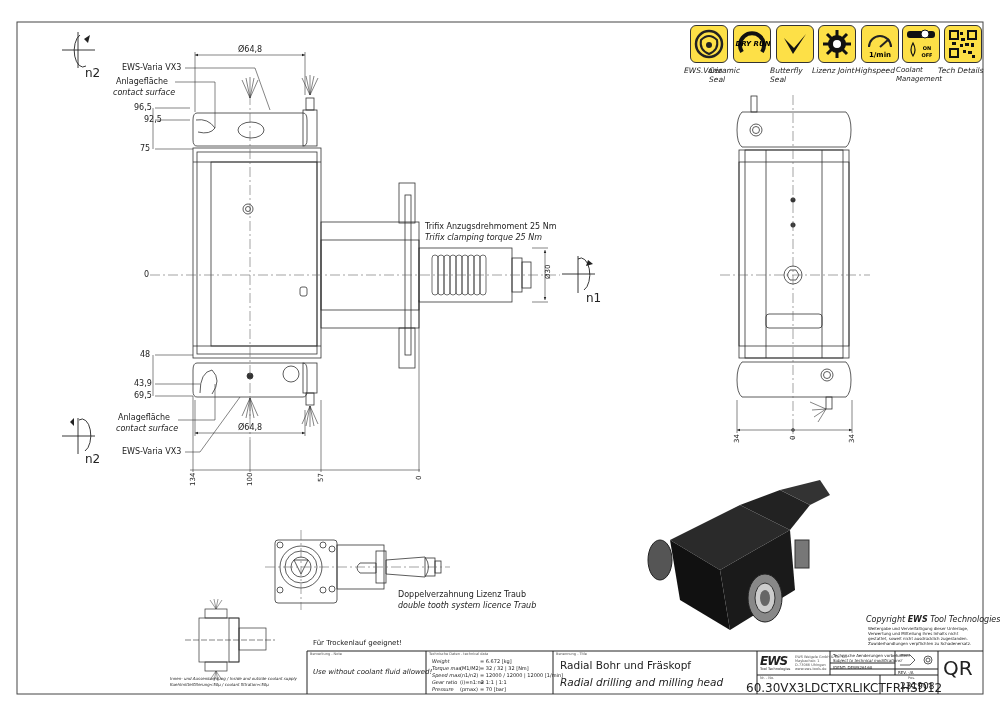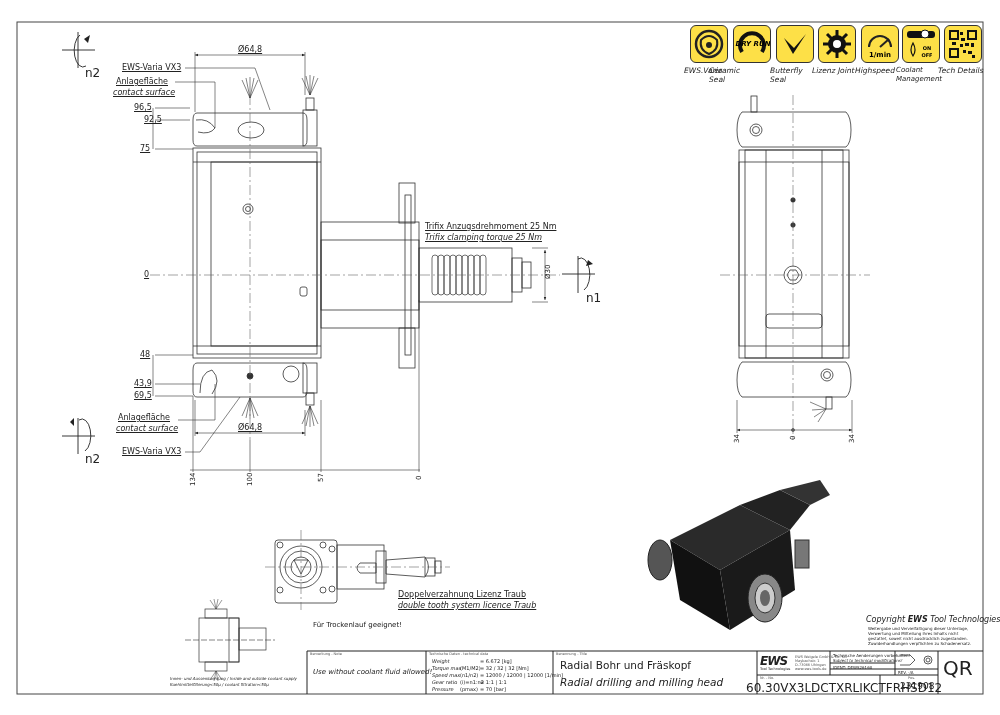--- a/index.html
+++ b/index.html
@@ -1,19 +1,19 @@
 <!DOCTYPE html>
 <html><head>
 <meta charset="utf-8">
 <style>
   html,body{margin:0;padding:0;background:#fff;}
   body{width:1000px;height:715px;position:relative;overflow:hidden;font-family:"DejaVu Sans",sans-serif;color:#222;}
   #sheet{position:absolute;left:0;top:0;width:1000px;height:715px;}
   .t{position:absolute;white-space:nowrap;color:#222;}
-  .f8{font-size:8px;text-decoration:underline;} .f7{font-size:7px;} .f5{font-size:5px;} .f4{font-size:4px;}
+  .f8{font-size:8px;} .f7{font-size:7px;} .f5{font-size:5px;} .f4{font-size:4px;}
   .it{font-style:italic;}
   .icon-box{position:absolute;top:25px;width:36px;height:36px;border:1.2px solid #333;border-radius:6px;background:#fde047;}
   .icon-label{position:absolute;top:66px;width:48px;text-align:left;font-size:7.5px;font-style:italic;line-height:9px;color:#222;}
   .tiny{font-size:3.5px;color:#555;position:absolute;}
 </style>
 </head>
 <body>
 
 <div id="sheet">
 
@@ -359,21 +359,21 @@
   <div class="t f4 it" style="left:170px;top:682px;">Kuehlmittelfilterung&lt;50µ / coolant filtration&lt;50µ</div>
 
   <div class="t it" style="left:866px;top:615px;font-size:8px;"><span>Copyright </span><b>EWS</b><span> Tool Technologies</span></div>
   <div class="t f4" style="left:868px;top:626px;">Weitergabe und Vervielfältigung dieser Unterlage,</div>
   <div class="t f4" style="left:868px;top:631px;">Verwertung und Mitteilung ihres Inhalts nicht</div>
   <div class="t f4" style="left:868px;top:636px;">gestattet, soweit nicht ausdrücklich zugestanden.</div>
   <div class="t f4" style="left:868px;top:641px;">Zuwiderhandlungen verpflichten zu Schadenersatz.</div>
 
   <div>
     <div class="tiny" style="left:310px;top:652px;">Bemerkung - Note</div>
-    <div class="t f7" style="left:313px;top:621px;">Für Trockenlauf geeignet!</div>
+    <div class="t f7" style="left:313px;top:639px;">Für Trockenlauf geeignet!</div>
     <div class="t f7 it" style="left:313px;top:668px;">Use without coolant fluid allowed!</div>
 
     <div class="tiny" style="left:429px;top:652px;">Technische Daten - technical data</div>
     <div>
       <div class="t f5 it" style="left:432px;top:658px;">Weight</div>
       <div class="t f5" style="left:480px;top:658px;">= 6.672  [kg]</div>
 
       <div class="t f5 it" style="left:432px;top:665px;">Torque max</div>
       <div class="t f5" style="left:460px;top:665px;">(M1/M2)</div>
       <div class="t f5" style="left:480px;top:665px;">=  32 / 32 | 32 [Nm]</div>

